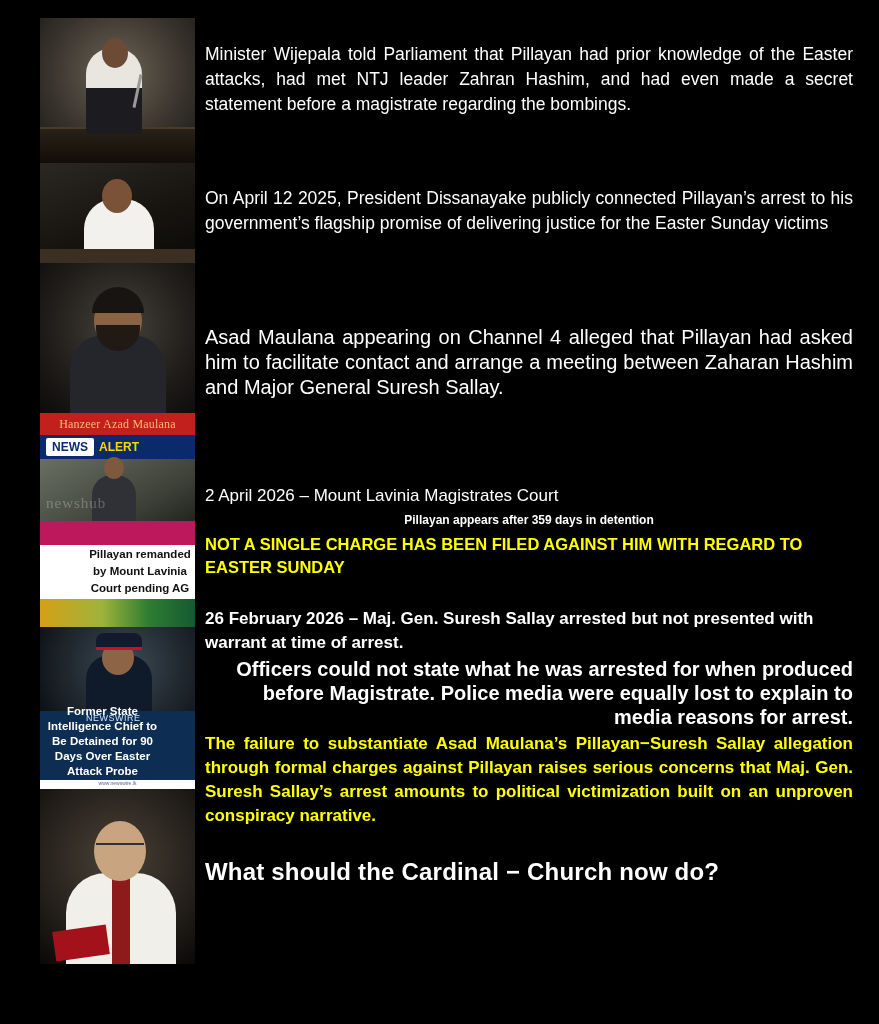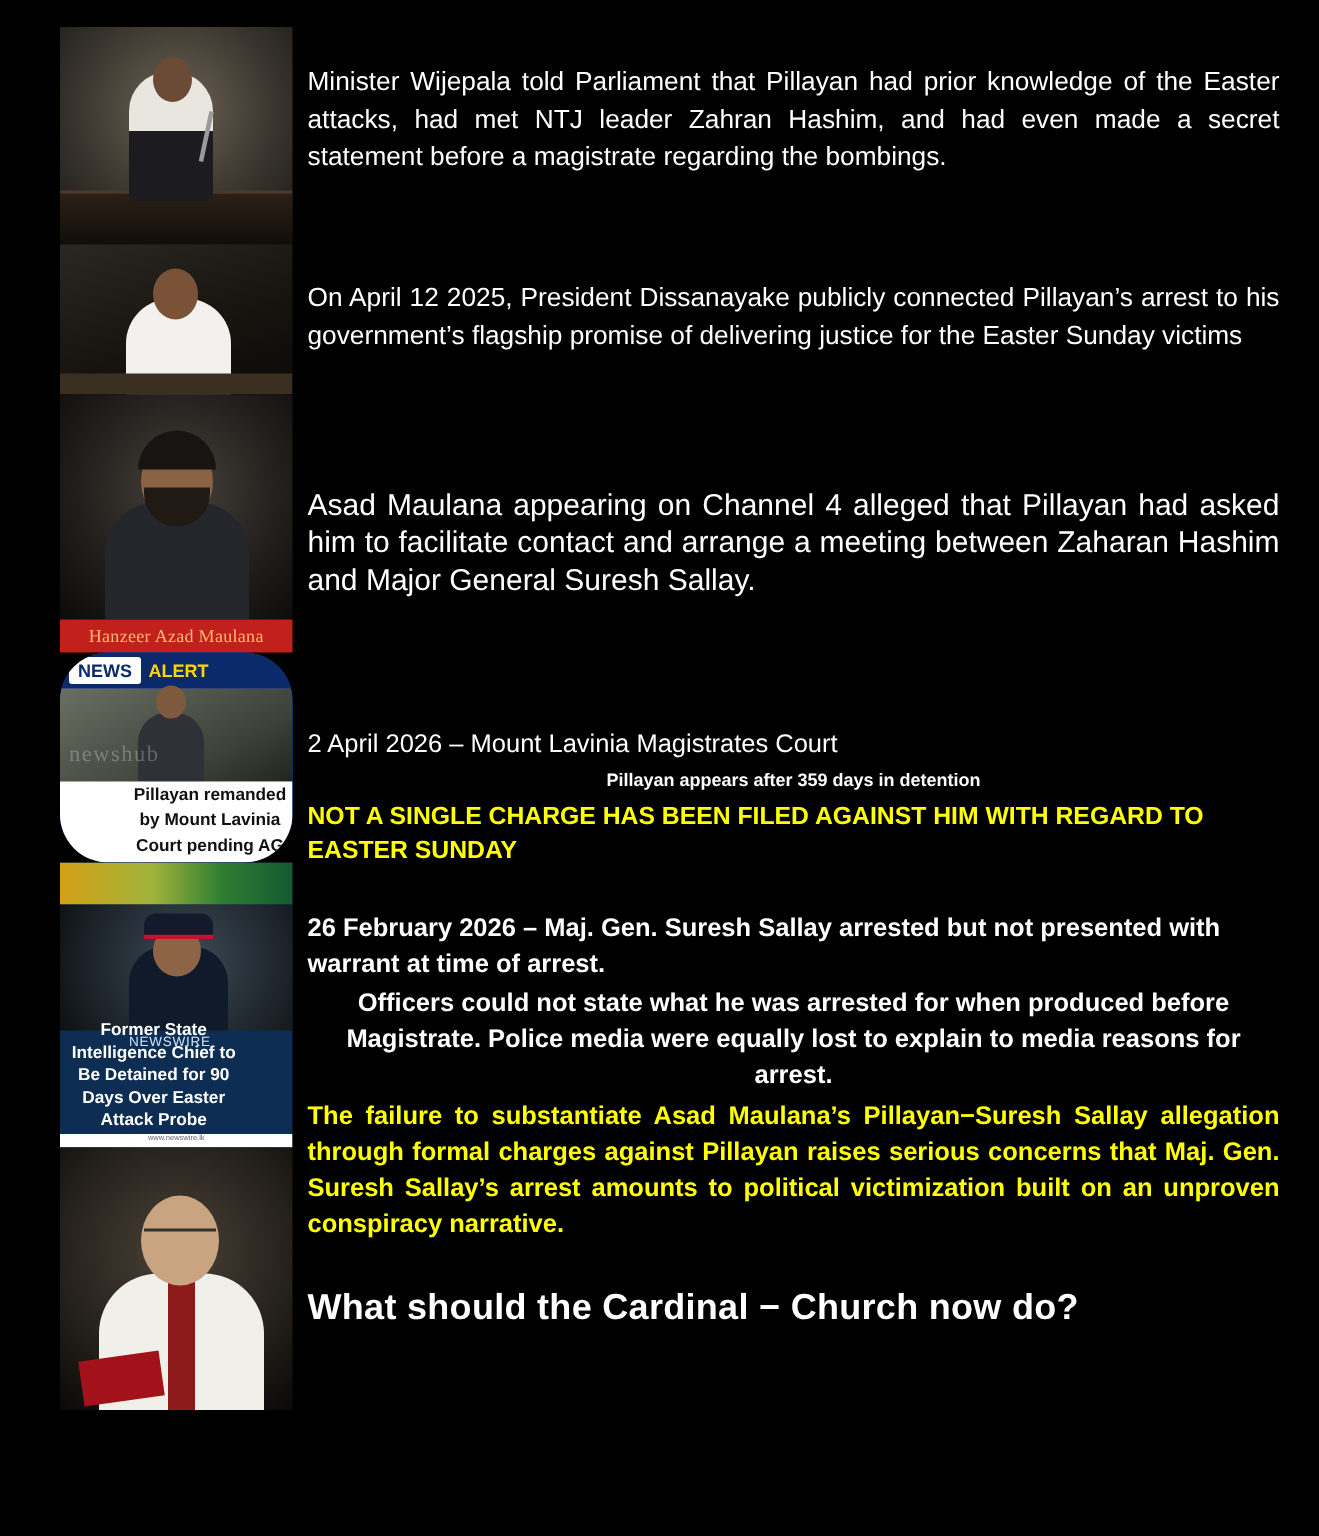--- a/index.html
+++ b/index.html
@@ -98,21 +98,21 @@
     width: 155px; height: 22px;
     background: #c2201d;
     display: flex; align-items: center; justify-content: center;
   }
   .name-band span {
     font-family: "Liberation Serif", serif;
     font-size: 12px; color: #fdba74; letter-spacing: .2px;
   }
 
   
-  .p4 { height: 140px; background: #1d4ed8; border-radius: 32px; }
+  .p4 { height: 164px; background: #be185d; }
   .p4 .alertbar {
     position: absolute; left: 0; top: 0; width: 155px; height: 24px;
     background: #0b2a6b;
     display: flex; align-items: center;
   }
   .p4 .alertbar .news {
     background: #ffffff; color: #0b2a6b; font-weight: bold; font-size: 12px;
     padding: 2px 6px; margin-left: 6px; border-radius: 2px;
   }
   .p4 .alertbar .alert {
@@ -215,21 +215,21 @@
   .b2 { top: 186px; font-size: 17.5px; line-height: 25px; }
   .b3 { top: 325px; font-size: 20px; line-height: 25px; }
 
   .b4 { top: 483px; }
   .b4 .l1 { font-size: 17px; line-height: 25px; text-align: left; }
   .b4 .l2 { font-size: 12px; line-height: 25px; font-weight: bold; text-align: center; }
   .b4 .l3 { font-size: 16.5px; line-height: 23px; font-weight: bold; color: #ffff00; text-align: left; }
 
   .b5 { top: 607px; }
   .b5 .l1 { font-size: 17px; line-height: 24px; font-weight: bold; text-align: left; }
-  .b5 .l2 { font-size: 17px; line-height: 24px; font-weight: bold; text-align: center; margin-top: 2px; }
+  .b5 .l2 { font-size: 20px; line-height: 24px; font-weight: bold; text-align: right; margin-top: 2px; }
   .b5 .l3 { font-size: 17px; line-height: 24px; font-weight: bold; color: #ffff00; text-align: justify; margin-top: 3px; }
 
   .b6 {
     top: 858px;
     font-size: 24px;
     font-weight: bold;
     text-align: left;
     letter-spacing: .2px;
   }
 </style>

